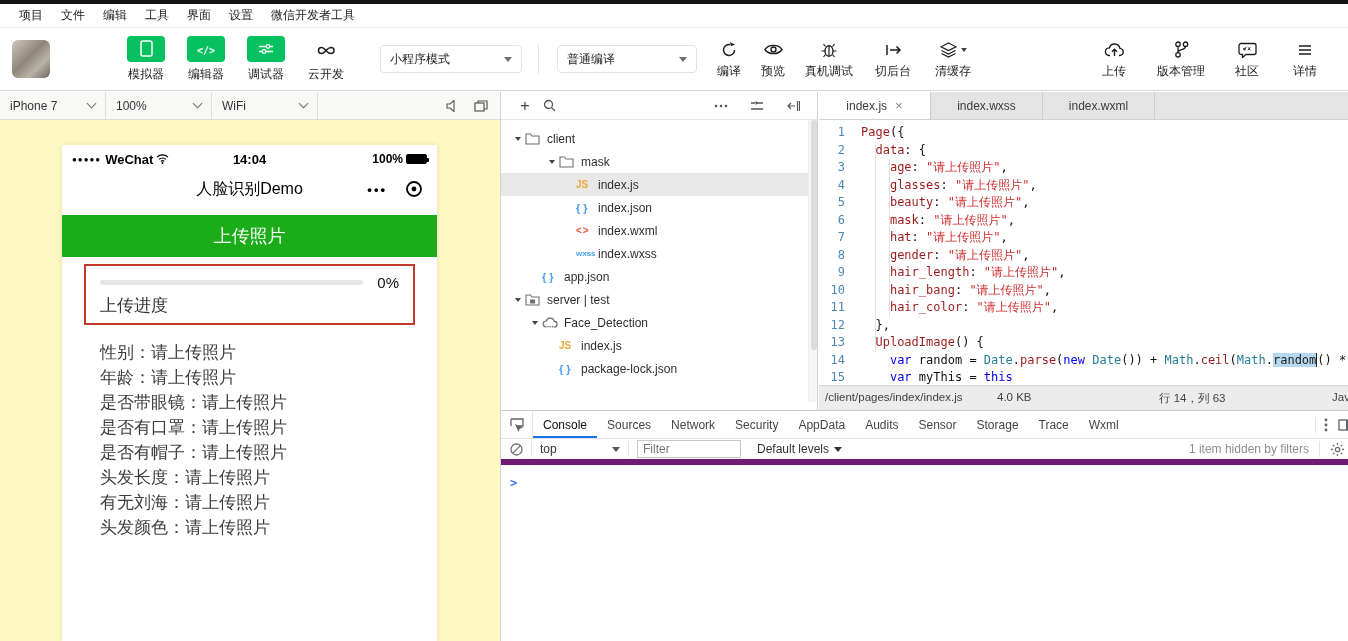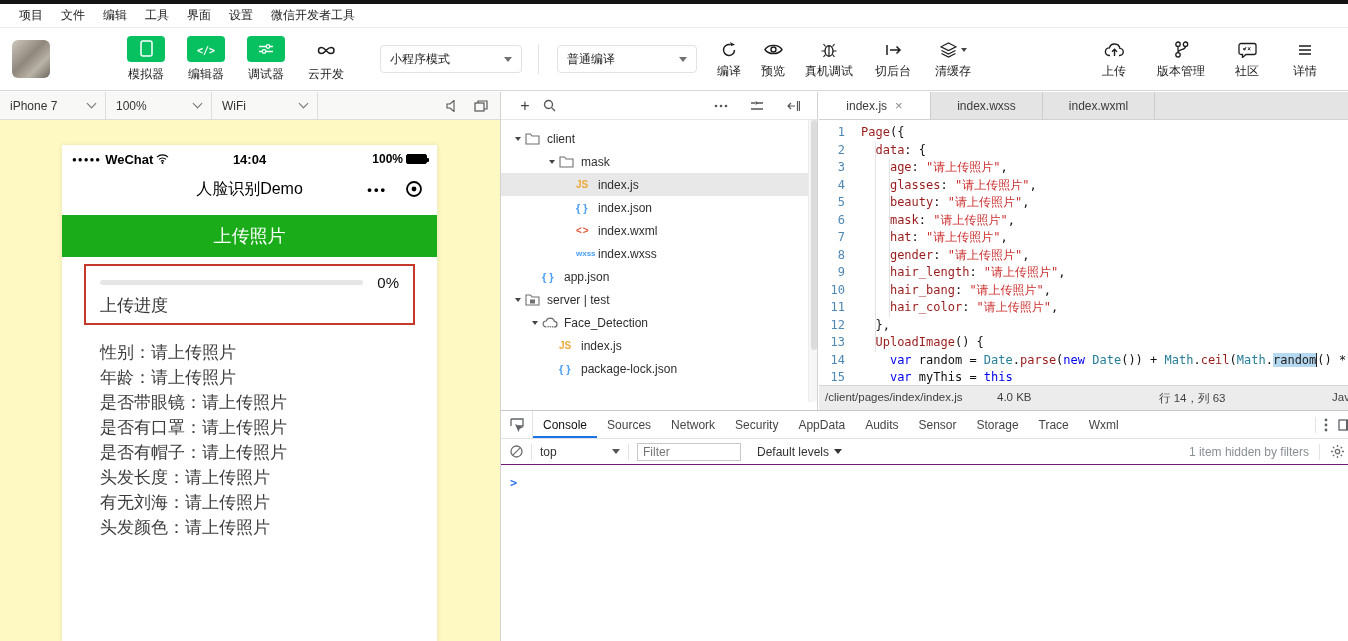--- a/index.html
+++ b/index.html
@@ -92,21 +92,21 @@
   .guide { position:absolute; width:1px; background:#e4e4e4; }
   .ed-status { position:absolute; left:0; right:0; bottom:0; height:25px; background:#ececec; border-top:1px solid #d6d6d6; font-size:11.5px; color:#3f3f3f; overflow:hidden; white-space:nowrap; }
   .ed-status span { position:absolute; top:5px; }
   
   .console-panel { position:absolute; left:500px; top:318px; right:0; bottom:0; background:#fff; border-top:1px solid #c9c9c9; border-left:1px solid #d2d2d2; }
   .c-tabs { height:28px; display:flex; align-items:center; border-bottom:1px solid #e3e3e3; font-size:12px; color:#454545; overflow:hidden; }
   .c-inspect { width:32px; height:100%; display:flex; align-items:center; justify-content:center; border-right:1px solid #e3e3e3; color:#5f6368; cursor:pointer; flex:none; }
   .c-tab { padding:0 10px; height:100%; display:flex; align-items:center; cursor:pointer; }
   .c-tab.active { color:#111; box-shadow:inset 0 -2px 0 var(--tab-accent,#1a73e8); }
   .c-tabs-right { margin-left:auto; display:flex; align-items:center; gap:10px; padding-left:8px; border-left:1px solid #e3e3e3; height:16px; margin-right:-4px; color:#5f6368; }
-  .c-filter { height:26px; display:flex; align-items:center; border-bottom:1px solid #701a75; font-size:12px; color:#333; overflow:hidden; }
+  .c-filter { height:26px; display:flex; align-items:center; border-bottom:6px solid #701a75; font-size:12px; color:#333; overflow:hidden; }
   .c-block { width:30px; display:flex; justify-content:center; color:#6e6e6e; font-size:14px; cursor:pointer; flex:none; }
   .c-vdiv { width:1px; height:16px; background:#e3e3e3; }
   .c-context { width:96px; display:flex; align-items:center; padding:0 8px; cursor:pointer; }
   .c-context .caret-down { margin-left:auto; border-top-color:#555; }
   .c-filter input { width:104px; height:18px; border:1px solid #c8c8c8; margin-left:8px; font-size:12px; padding:0 5px; color:#333; outline:none; font-family:inherit; }
   .c-levels { margin-left:16px; display:flex; align-items:center; gap:5px; cursor:pointer; }
   .c-hidden { margin-left:auto; color:#8a8f94; }
   .c-gear { margin:0 0 0 10px; color:#6e6e6e; width:18px; flex:none; }
   .c-body { padding:8px 0 0 9px; }
   .c-prompt { color:var(--prompt-blue,#3673f0); font:bold 12px "DejaVu Sans Mono",monospace; }

